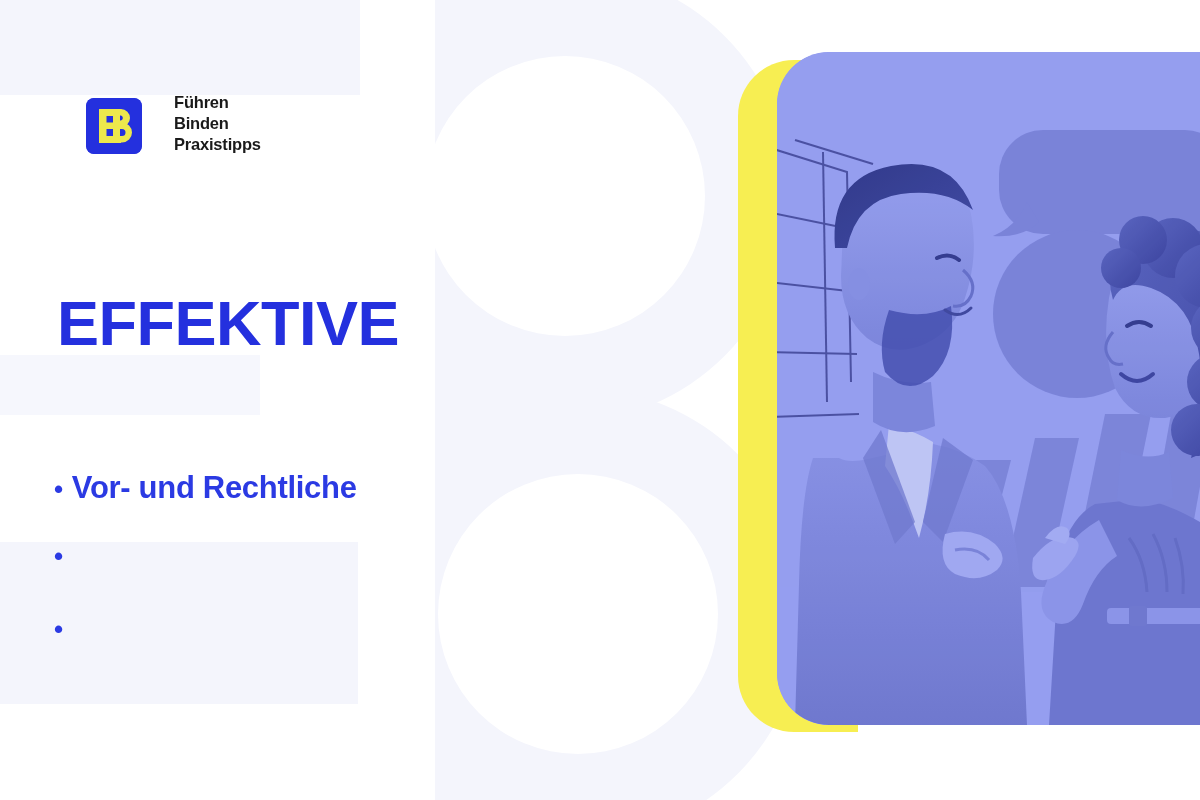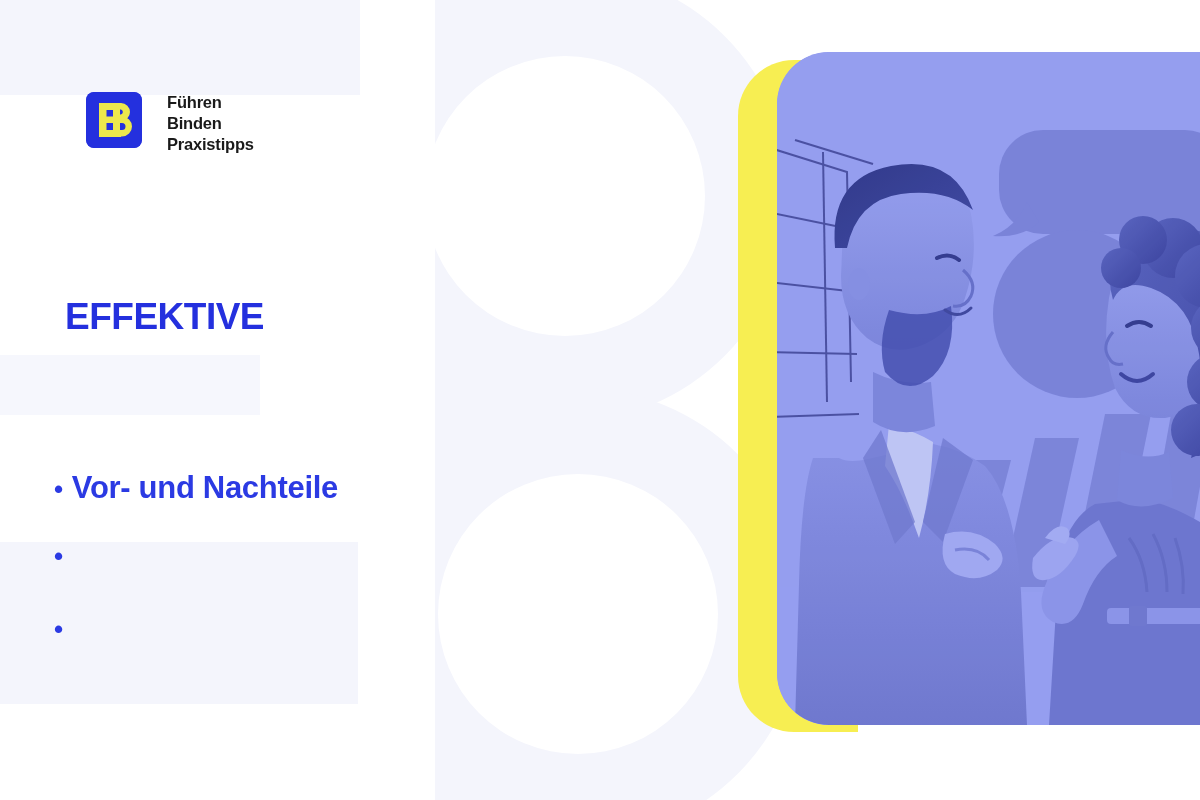--- a/index.html
+++ b/index.html
@@ -69,22 +69,22 @@
     width: 720px;
     height: 800px;
   }
 
   
   .logo-lockup {
     position: absolute;
     left: 58px;
     top: 92px;
     display: flex;
-    align-items: flex-start;
-    gap: 25px;
+    align-items: flex-end;
+    gap: 32px;
     padding-left: 28px;
   }
   .logo-mark {
     width: 56px;
     height: 56px;
     border-radius: 8px;
     background: #2430DE;
     display: block;
     flex: 0 0 auto;
   }
@@ -98,22 +98,22 @@
     color: #1A1A1A;
     white-space: nowrap;
   }
 
   
   .headline {
     position: absolute;
     left: 57px;
     top: 288px;
     width: 640px;
-    margin: 8px;
-    font-size: 37px;
+    margin: 0;
+    font-size: 63px;
     font-weight: 700;
     line-height: 1.12;
     letter-spacing: -0.5px;
     color: #2430DE;
   }
   .headline .line {
     display: block;
     white-space: nowrap;
   }
 
@@ -232,21 +232,21 @@
       </div>
     </div>
 
     <h1 class="headline">
       <span class="line">EFFEKTIVE</span>
     </h1>
 
     <ul class="bullets">
       <li class="bullet-item">
         <span class="bullet-dot">•</span>
-        <span>Vor- und Nachteile</span>
+        <span>Vor- und Rechtliche</span>
       </li>
       <li class="bullet-item">
         <span class="bullet-dot">•</span>
       </li>
       <li class="bullet-item">
         <span class="bullet-dot">•</span>
       </li>
     </ul>
   </div>
 

